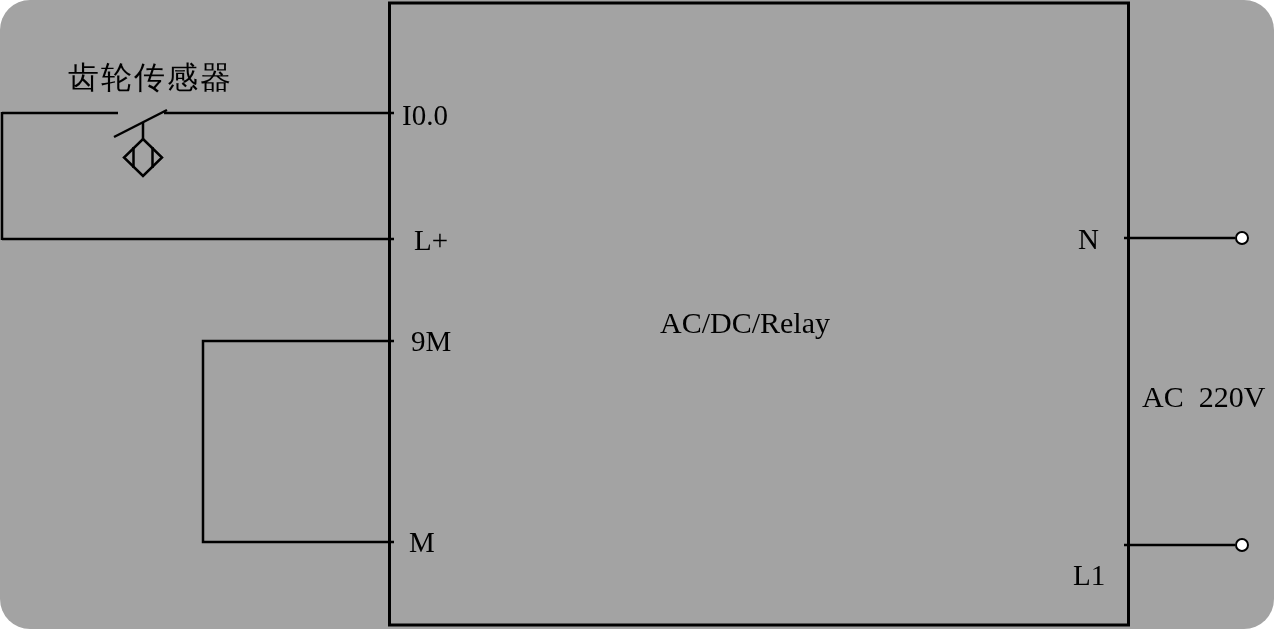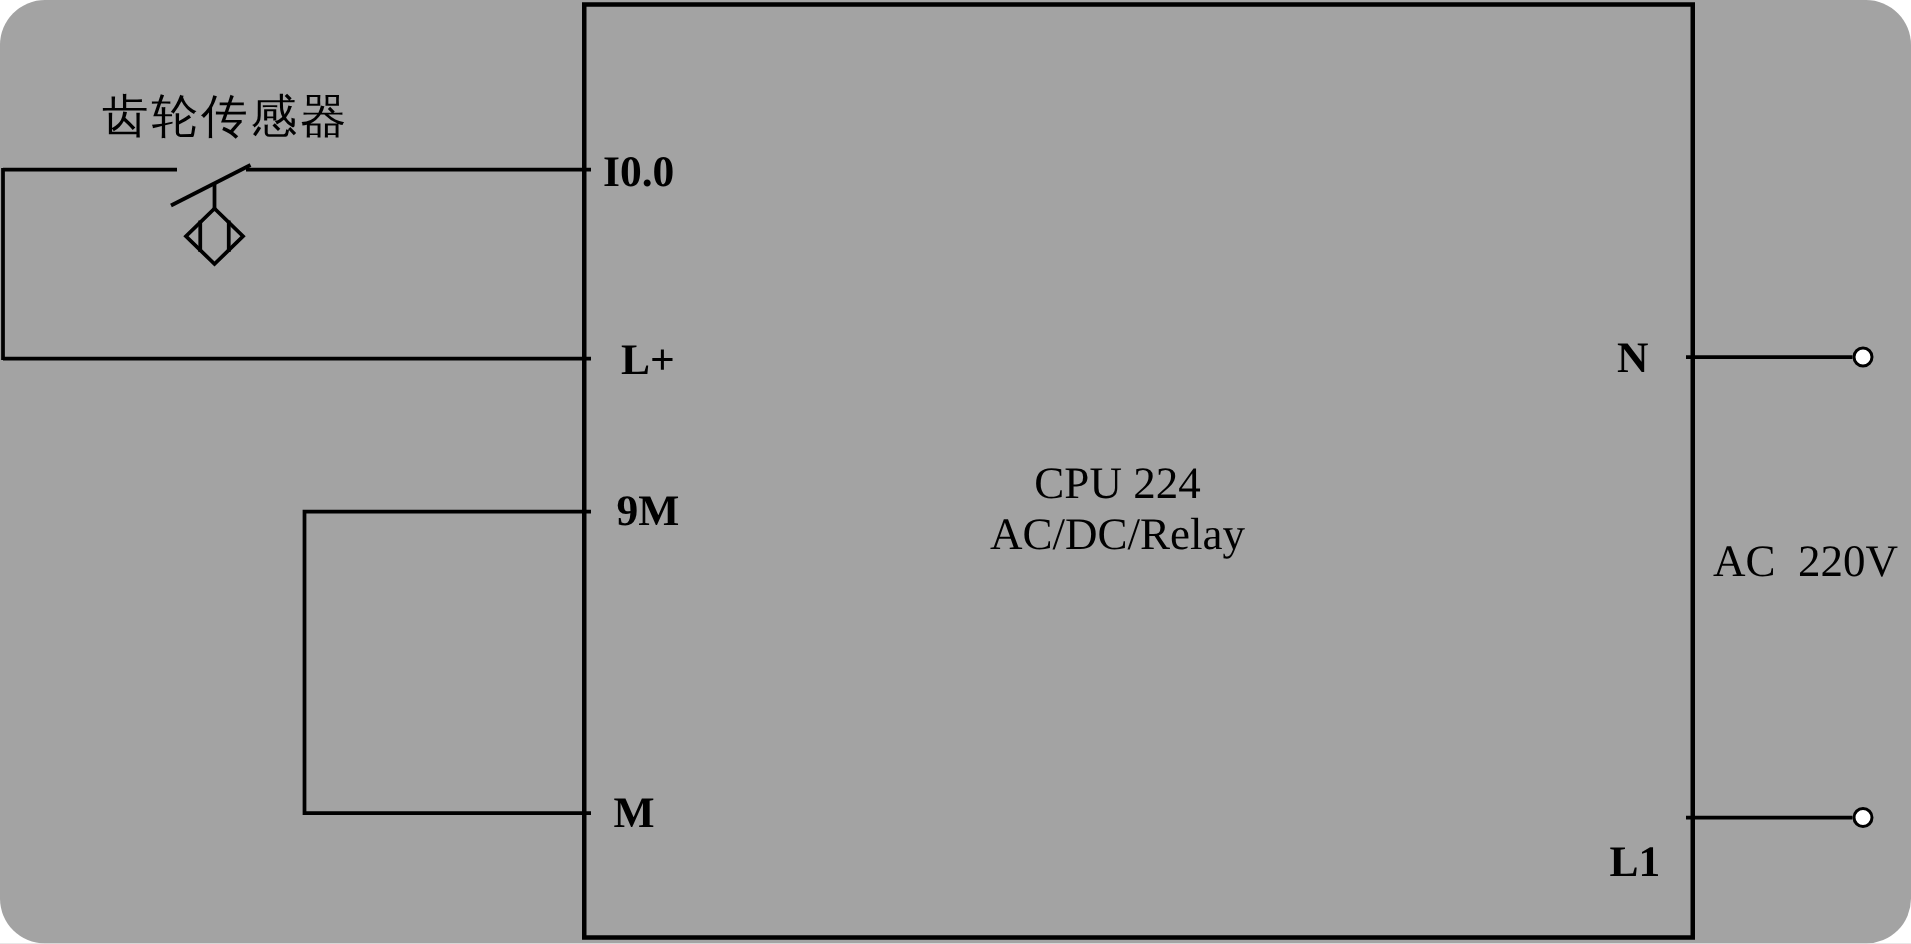--- a/index.html
+++ b/index.html
@@ -23,21 +23,20 @@
     top: 0;
   }
   .lbl {
     position: absolute;
     white-space: pre;
     color: #000000;
     line-height: 1;
   }
   .terminal-lbl {
     font-size: 29px;
-    font-weight: bold;
   }
   .sensor-lbl {
     font-size: 31px;
     letter-spacing: 2px;
   }
   .cpu-block {
     position: absolute;
     left: 645px;
     top: 306px;
     width: 200px;
@@ -86,23 +85,22 @@
 
   <div class="lbl terminal-lbl" style="left:402px; top:101px;">I0.0</div>
 
   <div class="lbl terminal-lbl" style="left:414px; top:226px;">L+</div>
 
   <div class="lbl terminal-lbl" style="left:411px; top:327px;">9M</div>
 
   <div class="lbl terminal-lbl" style="left:409px; top:528px;">M</div>
 
   <div class="cpu-block">
-    <div>CPU 224</div>
     <div>AC/DC/Relay</div>
   </div>
 
   <div class="lbl terminal-lbl" style="left:1078px; top:225px;">N</div>
 
   <div class="lbl terminal-lbl" style="left:1073px; top:561px;">L1</div>
 
-  <div class="lbl power-lbl" style="left:1142px; top:360px;text-align:right;">AC  220V</div>
+  <div class="lbl power-lbl" style="left:1142px; top:382px;text-align:right;">AC  220V</div>
 
 </div>
 
 </body></html>

